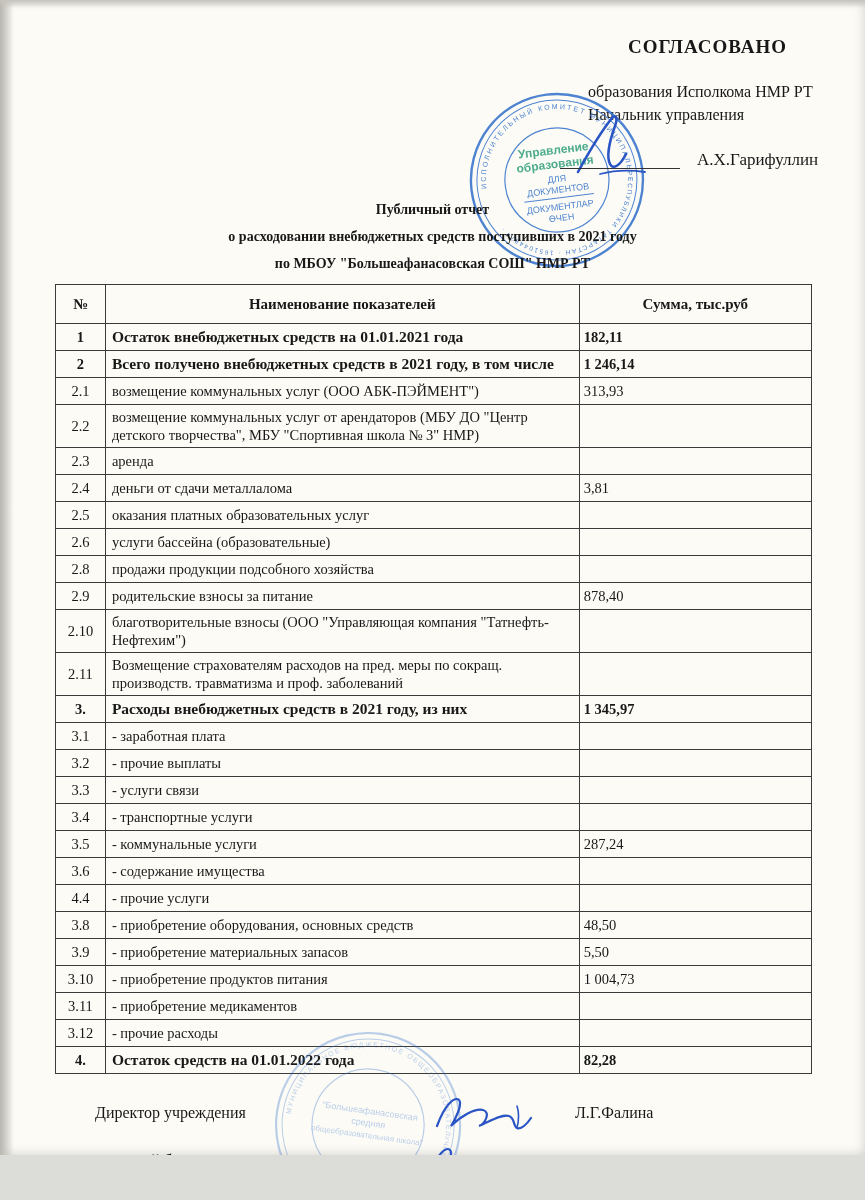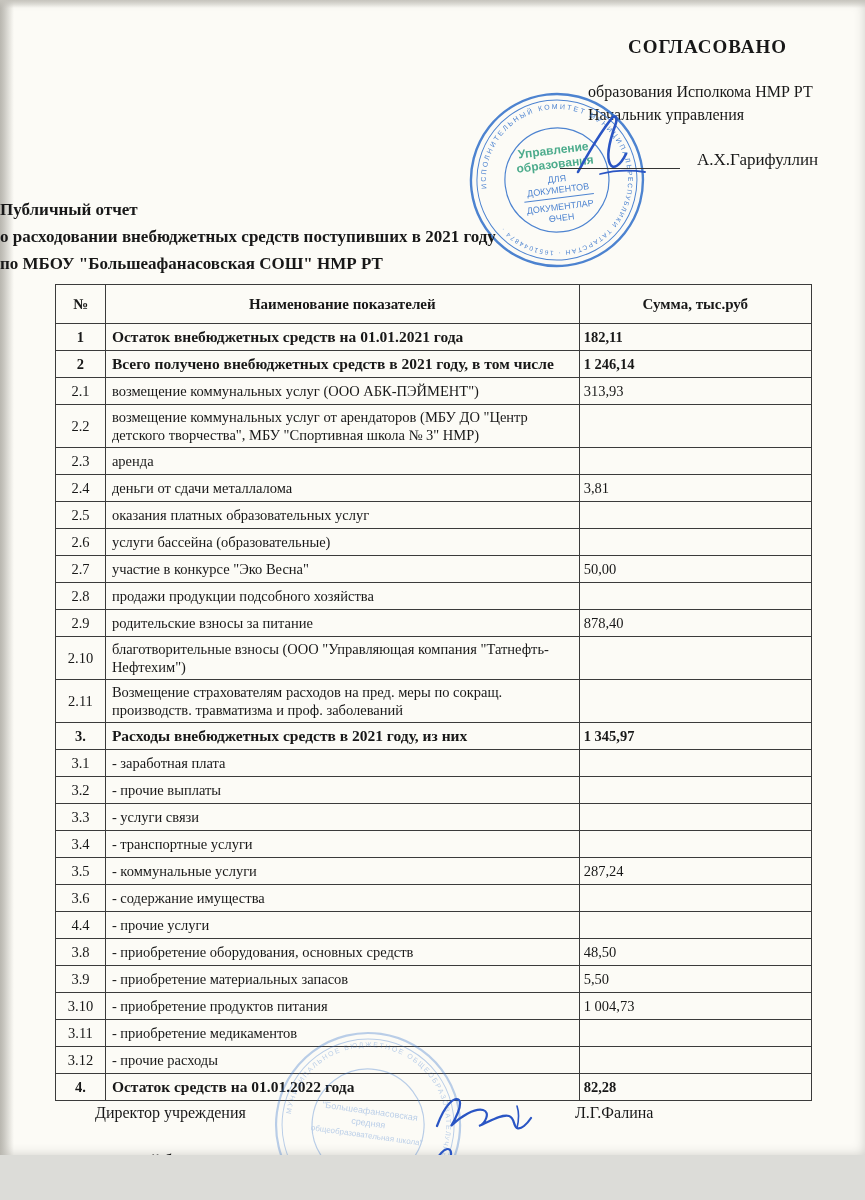--- a/index.html
+++ b/index.html
@@ -25,22 +25,22 @@
   .approver-name{position:absolute;top:150px;left:697px;font-size:17px;}
 
   
   .stamp-top{position:absolute;top:88px;left:462px;width:190px;height:185px;
     transform:rotate(-7deg);opacity:.85;pointer-events:none;}
   .stamp-top svg{width:100%;height:100%;}
 
   .sig-over-stamp{position:absolute;top:110px;left:560px;width:100px;height:70px;}
 
   
-  .title{position:absolute;top:196px;left:0;width:100%;text-align:left;
-    font-weight:bold;font-size:17px;line-height:27px;}
+  .title{position:absolute;top:196px;left:0;width:100%;text-align:center;
+    font-weight:bold;font-size:14px;line-height:27px;}
 
   
   .table-wrap{position:absolute;top:284px;left:55px;width:757px;}
   table{border-collapse:collapse;width:100%;}
   th,td{border:1.3px solid #3b3b3b;font-size:14.5px;vertical-align:middle;}
   thead th{font-weight:bold;font-size:15px;height:34px;text-align:center;padding:2px 4px;}
   td.c-num{width:42px;text-align:center;padding:3px 2px;font-size:14.5px;}
   td.c-name{width:480px;text-align:left;padding:3px 6px;line-height:18px;}
   td.c-val{width:233px;padding:3px 4px;}
   tr.bold-row td{font-weight:bold;}
@@ -156,25 +156,20 @@
             <td class="c-num">2.5</td>
             <td class="c-name">оказания платных образовательных услуг</td>
             <td class="c-val"></td>
           </tr>
           <tr>
             <td class="c-num">2.6</td>
             <td class="c-name">услуги бассейна (образовательные)</td>
             <td class="c-val"></td>
           </tr>
           <tr>
-            <td class="c-num">2.7</td>
-            <td class="c-name">участие в конкурсе "Эко Весна"</td>
-            <td class="c-val">50,00</td>
-          </tr>
-          <tr>
             <td class="c-num">2.8</td>
             <td class="c-name">продажи продукции подсобного хозяйства</td>
             <td class="c-val"></td>
           </tr>
           <tr>
             <td class="c-num">2.9</td>
             <td class="c-name">родительские взносы за питание</td>
             <td class="c-val">878,40</td>
           </tr>
           <tr>

